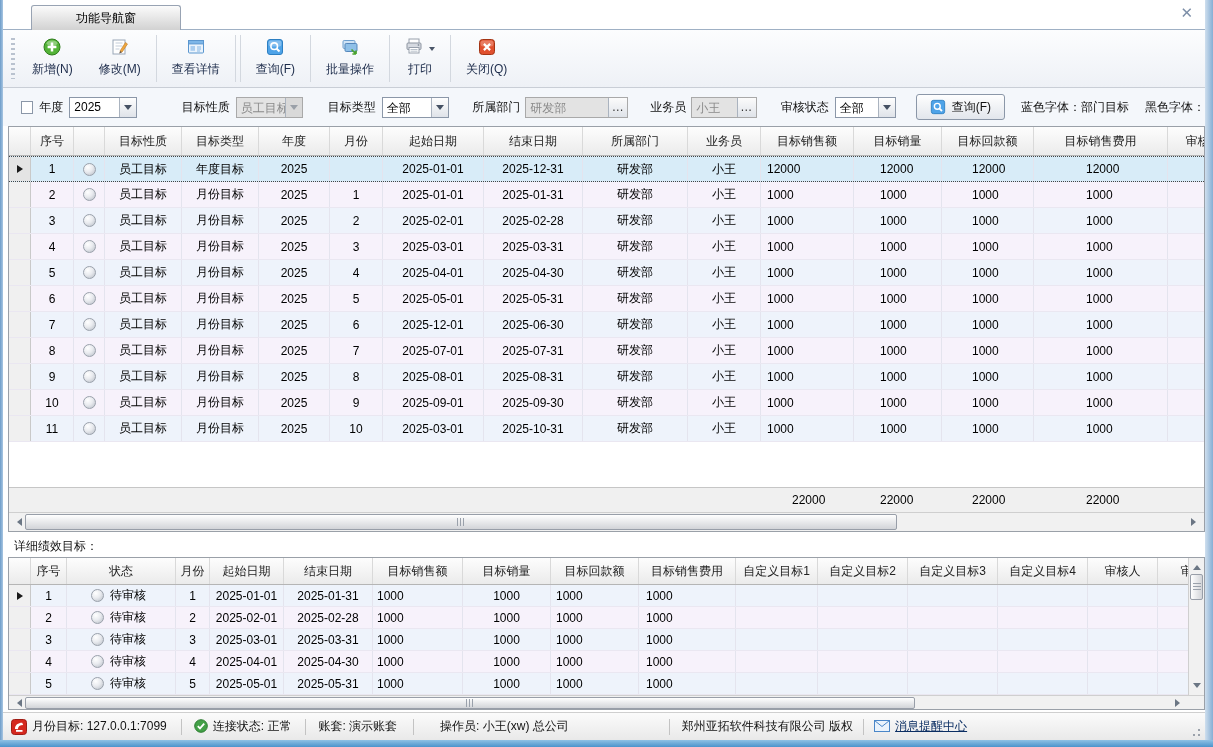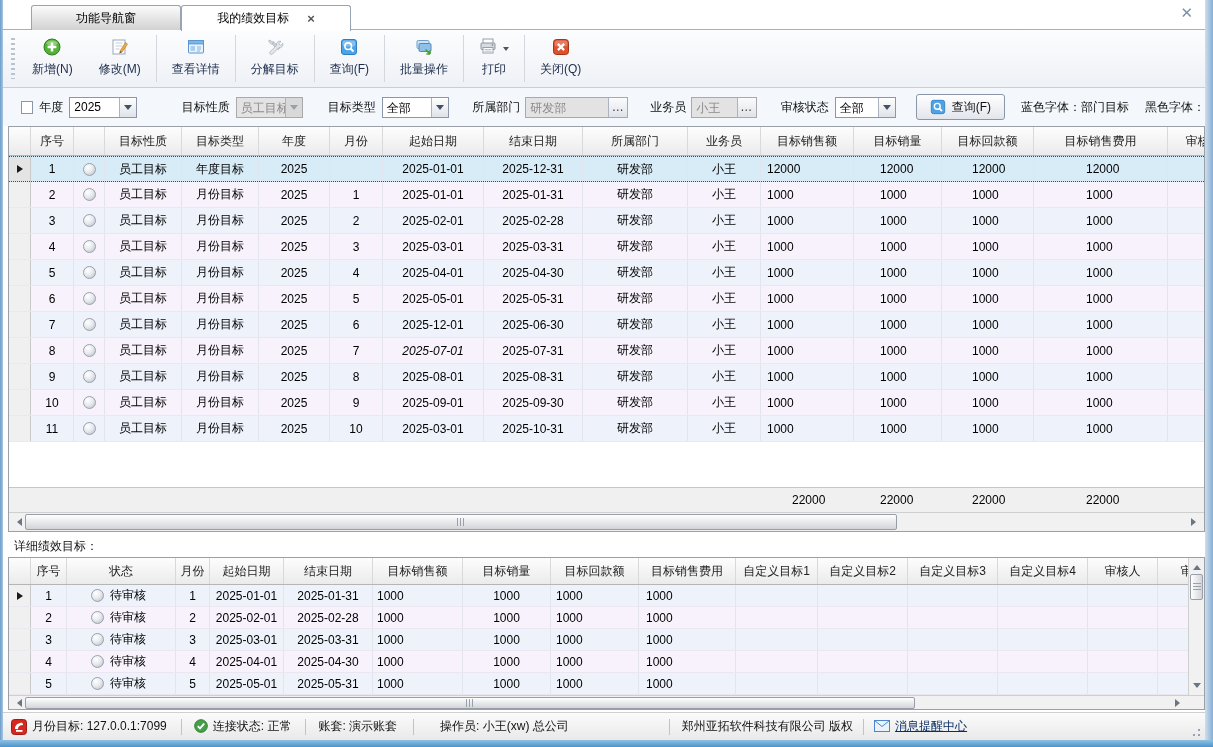--- a/index.html
+++ b/index.html
@@ -99,24 +99,20 @@
 </style>
 </head>
 <body>
 
 <div class="win">
 
   <div class="tabstrip">
     <div class="tab tab-inactive">
       <span>功能导航窗</span>
     </div>
-    <div class="tab tab-active">
-      <span>我的绩效目标</span>
-      <span class="tab-close">×</span>
-    </div>
     <span class="win-close">✕</span>
   </div>
 
   <div class="toolbar">
     <div class="tgrip"></div>
     <div class="tbtn">
       <span class="ticon">
           <svg width="18" height="18" viewBox="0 0 18 18">
             <circle cx="9" cy="9" r="8" fill="#53b337" stroke="#2f7d1d"></circle>
             <ellipse cx="9" cy="5.3" rx="5.4" ry="2.8" fill="rgba(255,255,255,.35)"></ellipse>
@@ -142,30 +138,20 @@
           <svg width="18" height="18" viewBox="0 0 18 18">
             <rect x="1.5" y="2.5" width="15" height="12.5" rx="1" fill="#eaf3fc" stroke="#5a96cf"></rect>
             <rect x="1.5" y="2.5" width="15" height="3.4" fill="#7db6e8" stroke="#5a96cf"></rect>
             <rect x="3.5" y="8" width="4.5" height="4.8" fill="#aacdef"></rect>
             <path d="M10 9h4M10 11h4M10 13h3" stroke="#86b7e4"></path>
           </svg>
         </span>
       <span class="tlabel">查看详情</span>
     </div>
     <div class="tsep"></div>
-    <div class="tbtn">
-      <span class="ticon">
-          <svg width="18" height="18" viewBox="0 0 18 18">
-            <rect x="7.2" y="3.4" width="9.5" height="2.6" rx="1.3" transform="rotate(45 7.2 3.4)" fill="#cdd2d9" stroke="#a6abb4" stroke-width=".7"></rect>
-            <path d="M3 2 L7.6 4.4 L5.6 6.4 L3 3.8 Z" fill="#d9dee5" stroke="#a6abb4" stroke-width=".7"></path>
-            <path d="M13.8 3.2 a3.4 3.4 0 0 0 -3.3 4.2 L4.2 13.7 a1.6 1.6 0 0 0 2.3 2.3 L12.8 9.7 a3.4 3.4 0 0 0 4-4.4 l-2.2 2.2 -1.8-1.8 2.2-2.2 a3.4 3.4 0 0 0 -1.2-.3z" fill="#e3e7ec" stroke="#a6abb4" stroke-width=".7"></path>
-          </svg>
-        </span>
-      <span class="tlabel">分解目标</span>
-    </div>
     <div class="tsep"></div>
     <div class="tbtn">
       <span class="ticon">
           <svg width="18" height="18" viewBox="0 0 18 18">
             <rect x="1.5" y="1.5" width="15" height="15" rx="2.5" fill="#4ea3e8" stroke="#2d7fc2"></rect>
             <rect x="2.6" y="2.6" width="12.8" height="5.8" rx="2" fill="rgba(255,255,255,.3)"></rect>
             <circle cx="8.2" cy="8.2" r="3.3" fill="none" stroke="#fff" stroke-width="1.6"></circle>
             <path d="M10.7 10.7 L13.5 13.5" stroke="#fff" stroke-width="2"></path>
           </svg>
         </span>
@@ -425,21 +411,21 @@
       <div class="g-row alt-b">
         <div class="g-cell g-selc" style="width: 22px;"></div>
         <div class="g-cell center" style="width: 43px;">8</div>
         <div class="g-cell center" style="width: 31px;">
           <div class="sphere"></div>
         </div>
         <div class="g-cell center" style="width: 77px;">员工目标</div>
         <div class="g-cell center" style="width: 77px;">月份目标</div>
         <div class="g-cell center" style="width: 71px;">2025</div>
         <div class="g-cell center" style="width: 53px;">7</div>
-        <div class="g-cell center" style="width: 101px; font-style: italic;">2025-07-01</div>
+        <div class="g-cell center" style="width: 101px;">2025-07-01</div>
         <div class="g-cell center" style="width: 99px;">2025-07-31</div>
         <div class="g-cell center" style="width: 105px;">研发部</div>
         <div class="g-cell center" style="width: 73px;">小王</div>
         <div class="g-cell" style="width: 93px; padding-left: 6px;">1000</div>
         <div class="g-cell" style="width: 88px; padding-left: 26px;">1000</div>
         <div class="g-cell" style="width: 92px; padding-left: 30px;">1000</div>
         <div class="g-cell" style="width: 134px; padding-left: 52px;">1000</div>
         <div class="g-cell center" style="width: 60px;"></div>
       </div>
       <div class="g-row alt-a">

